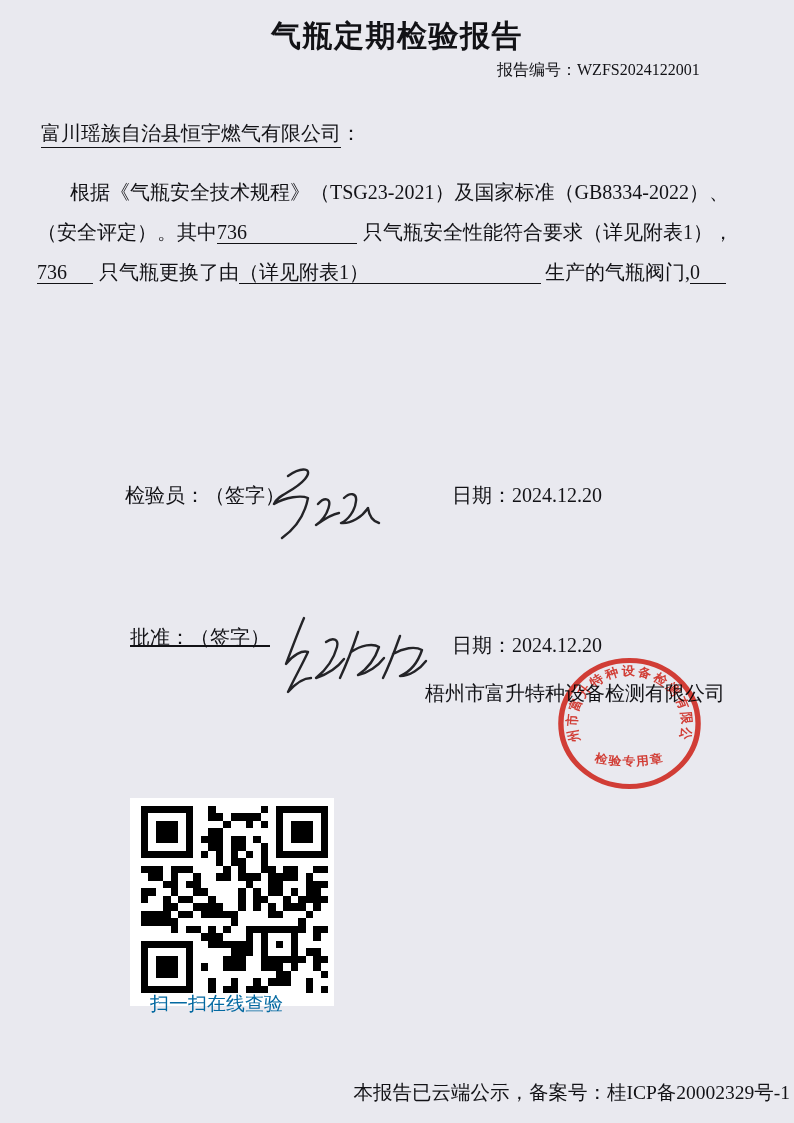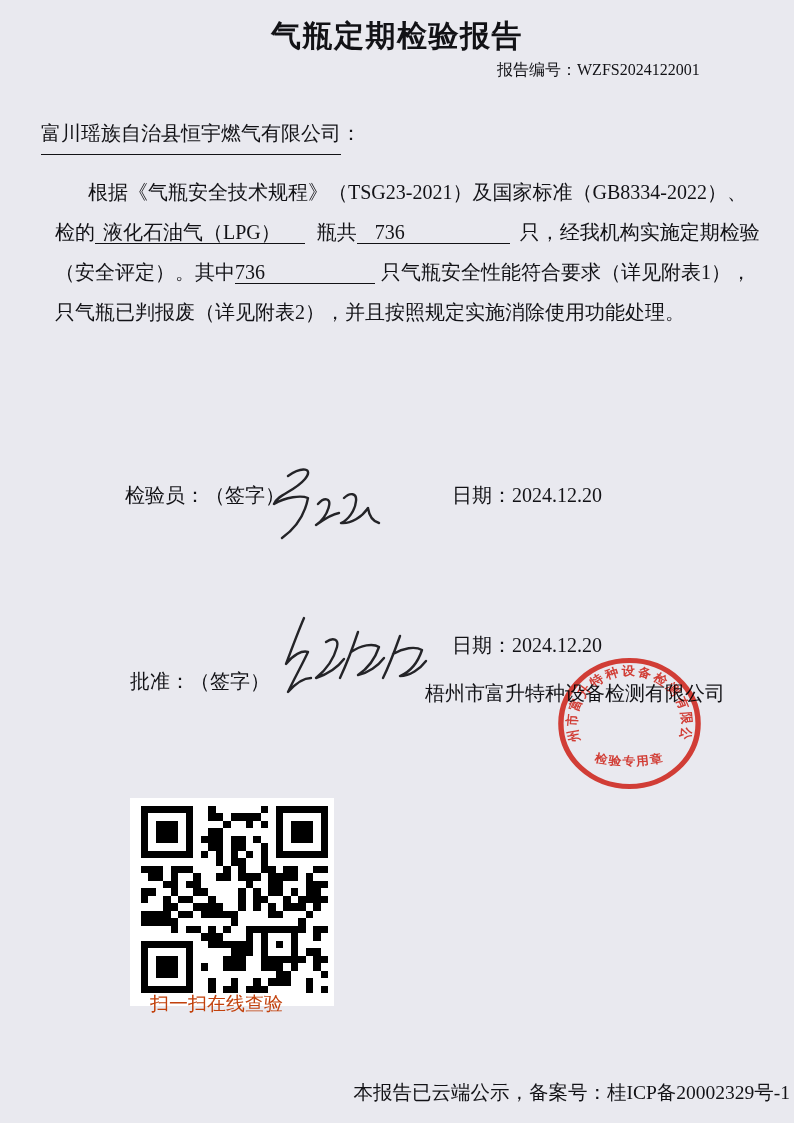--- a/index.html
+++ b/index.html
@@ -13,27 +13,27 @@
   .page{position:relative;width:794px;height:1123px;}
   .abs{position:absolute;white-space:nowrap;}
 
   .title{
     left:0;top:16px;width:794px;text-align:center;
     font-size:30px;font-weight:bold;letter-spacing:1.5px;
   }
   .report-no{left:497px;top:60px;font-size:16px;}
 
   .recipient{left:41px;top:120px;font-size:20px;}
-  .recipient .u{border-bottom:1.3px solid #121216;padding-bottom:10px;font-family:Liberation Serif, serif;}
+  .recipient .u{border-bottom:1.3px solid #121216;padding-bottom:3px;font-family:Liberation Serif, serif;}
 
   .paragraph{
     position:absolute;left:37px;top:172px;width:726px;
     font-size:20px;line-height:40px;
   }
-  .pline{white-space:nowrap;margin-left:18px;}
+  .pline{white-space:nowrap;}
   .indent{text-indent:33px;}
   .u{border-bottom:1.3px solid #121216;}
   .l2u{padding-right:76px;margin-right:16px;}
   .l3u1{padding-left:8px;padding-right:24px;margin-right:12px;}
   .l3u2{padding-left:18px;padding-right:105px;margin-right:10px;}
   .l4u{padding-right:110px;margin-right:6px;}
   .l5u1{padding-right:26px;margin-right:6px;}
   .l5u2{padding-right:172px;margin-right:4px;}
   .l5u3{padding-right:26px;}
 
@@ -41,51 +41,50 @@
   .sig-svg{position:absolute;}
   .sig-svg path{fill:none;stroke:#242428;stroke-width:2.4;stroke-linecap:round;stroke-linejoin:round;}
 
   .org-name{left:425px;top:680px;font-size:20px;z-index:1;}
   .org-date{left:537px;top:721px;font-size:20px;z-index:1;}
 
   .seal{position:absolute;left:556px;top:656px;z-index:5;opacity:.88;mix-blend-mode:multiply;}
 
   .qr-panel{position:absolute;left:130px;top:798px;width:204px;height:208px;background:#ffffff;}
   .qr-svg{position:absolute;left:141px;top:806px;}
-  .qr-caption{left:150px;top:991px;font-size:19px;z-index:2;color:#c2410c;}
+  .qr-caption{left:150px;top:991px;font-size:19px;z-index:2;color:#0369a1;}
 
   .footer{right:4px;top:1079px;font-size:19.5px;text-align:right;}
 </style>
 </head>
 <body>
 
 <div class="page">
 
   <div class="abs title">气瓶定期检验报告</div>
 
   <div class="abs report-no"><span>报告编号：</span><span>WZFS2024122001</span></div>
 
   <div class="abs recipient"><span class="u">富川瑶族自治县恒宇燃气有限公司</span><span>：</span></div>
 
   <div class="paragraph">
     <div class="pline indent"><span>根据《气瓶安全技术规程》（TSG23-2021）及国家标准（GB8334-2022）、</span></div>
-    <div class="pline"><span>检的</span><span class="u l3u1">液化石油气（LPG）</span><span>瓶共</span><span class="u l3u2">736</span><span>只，经我机构实施定期检验</span></div>
     <div class="pline"><span>（安全评定）。其中</span><span class="u l4u">736</span><span>只气瓶安全性能符合要求（详见附表1），</span></div>
-    <div class="pline"><span>只气瓶已判报废（详见附表2），并且按照规定实施消除使用功能处理。</span></div>
+    <div class="pline"><span class="u l5u1">736</span><span>只气瓶更换了由</span><span class="u l5u2">（详见附表1）</span><span>生产的气瓶阀门,</span><span class="u l5u3">0</span></div>
   </div>
 
   <div class="abs label" style="left:125px;top:482px;font-family:Liberation Mono, monospace;">检验员：（签字）</div>
   <svg class="sig-svg" style="left:258px;top:462px;" width="135" height="85" viewBox="0 0 135 85">
     <path d="M30 14 C44 4 56 6 47 17 C36 30 20 32 16 42 C28 35 43 33 50 36 C47 52 38 66 24 76"></path>
     <path d="M60 42 C66 35 73 36 71 44 C69 53 63 60 58 63 C65 58 74 52 81 51"></path>
     <path d="M86 36 C92 30 99 31 98 39 C97 49 90 58 83 61 C93 62 104 55 110 46 C111 53 114 59 121 61"></path>
   </svg>
   <div class="abs label" style="left:452px;top:482px;"><span>日期：</span><span>2024.12.20</span></div>
 
-  <div class="abs label" style="left:130px;top:668px;">批准：（签字）</div>
+  <div class="abs label" style="left:130px;top:624px;text-decoration:underline;">批准：（签字）</div>
   <svg class="sig-svg" style="left:266px;top:608px;" width="170" height="95" viewBox="0 0 170 95">
     <path d="M38 10 C32 24 26 40 20 56 C27 47 36 42 42 44 C36 57 28 71 22 84 C30 75 38 70 45 70"></path>
     <path d="M60 34 C67 29 73 31 71 39 C68 50 60 62 50 70 C62 66 72 59 78 51"></path>
     <path d="M92 24 C87 39 81 55 74 70 M85 44 C95 37 107 35 113 39 C109 51 101 61 92 67 C102 65 112 58 118 50"></path>
     <path d="M134 28 C129 42 124 56 117 70 M127 46 C137 40 149 38 156 42 C152 54 144 64 134 68 C144 68 154 61 160 53"></path>
   </svg>
   <div class="abs label" style="left:452px;top:632px;"><span>日期：</span><span>2024.12.20</span></div>
 
   <div class="abs org-name">梧州市富升特种设备检测有限公司</div>
 

